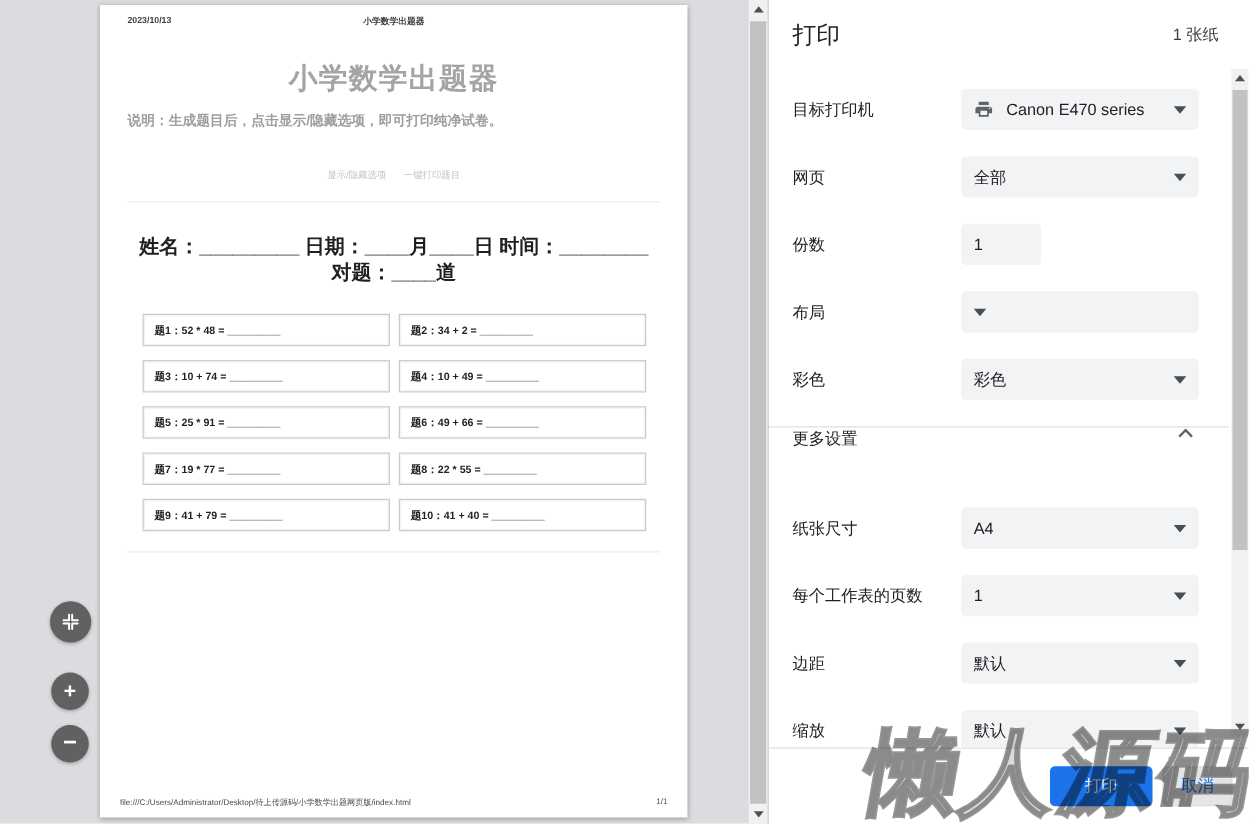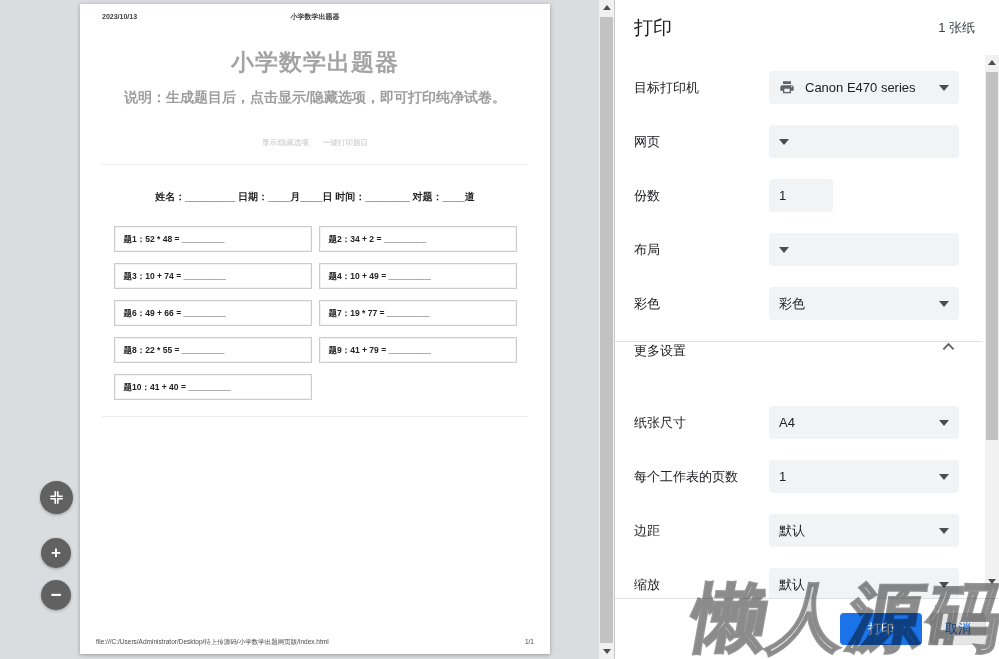--- a/index.html
+++ b/index.html
@@ -9,25 +9,25 @@
 
   
   .preview-area { position:relative; width:614px; height:659px; background:#dadce0; overflow:hidden; flex:none; }
   .page { position:absolute; left:80px; top:4px; width:470px; height:650px; background:#fff;
           box-shadow:0 1px 4px rgba(0,0,0,.3); padding:0 22px; }
   .pg-head { display:flex; justify-content:space-between; align-items:center; margin-top:9px;
              font-size:7px; font-weight:bold; color:#3c3c3c; }
   .pg-head .mid { position:absolute; left:0; right:0; text-align:center; }
   .pg-head > span { position:relative; }
   .big-title { margin-top:27px; text-align:center; font-size:23px; font-weight:bold; color:#a4a4a4; letter-spacing:1px; }
-  .instr { margin-top:11px; text-align:center; font-size:14px; font-weight:bold; color:#9d9d9d; }
+  .instr { margin-top:11px; font-size:11px; font-weight:bold; color:#9d9d9d; }
   .links { margin-top:31px; text-align:center; font-size:7.5px; color:#c3c3c3; }
   .links span { margin:12px 6px; }
   .hr { margin-top:16px; border-top:1px solid #ececec; }
-  .nameline { margin-top:25px; text-align:center; font-size:10px; font-weight:bold; color:#1f1f1f; }
+  .nameline { margin-top:25px; text-align:center; font-size:16px; font-weight:bold; color:#1f1f1f; }
   .grid { margin-top:22px; display:grid; grid-template-columns:198px 198px; column-gap:7px; row-gap:11px; justify-content:center; }
   .pbox { height:26px; line-height:25px; border:1px solid #cccccc; background:#fff; padding-left:9px;
           font-size:8.5px; font-weight:bold; color:#222; box-shadow:inset 0 0 0 1px #f3f3f3; }
   .hr2 { margin-top:16px; }
   .pg-foot { position:absolute; left:16px; right:16px; bottom:7px; display:flex; justify-content:space-between;
              font-size:6.5px; color:#4a4a4a; }
 
   
   .float-btns { position:absolute; left:40px; top:481px; width:33px; }
   .fbtn { position:absolute; left:0; border:none; border-radius:50%; background:#616161; color:#fff;
@@ -96,20 +96,21 @@
         <span>显示/隐藏选项</span>
         <span>一键打印题目</span>
       </div>
       <div class="hr"></div>
       <div class="nameline">姓名：_________ 日期：____月____日 时间：________ 对题：____道</div>
       <div class="grid">
         <div class="pbox">题1：52 * 48 = _________</div>
         <div class="pbox">题2：34 + 2 = _________</div>
         <div class="pbox">题3：10 + 74 = _________</div>
         <div class="pbox">题4：10 + 49 = _________</div>
+        <div class="pbox">题5：25 * 91 = _________</div>
         <div class="pbox">题6：49 + 66 = _________</div>
         <div class="pbox">题7：19 * 77 = _________</div>
         <div class="pbox">题8：22 * 55 = _________</div>
         <div class="pbox">题9：41 + 79 = _________</div>
         <div class="pbox">题10：41 + 40 = _________</div>
       </div>
       <div class="hr hr2"></div>
       <div class="pg-foot">
         <span>file:///C:/Users/Administrator/Desktop/待上传源码/小学数学出题网页版/index.html</span>
         <span>1/1</span>
@@ -162,20 +163,21 @@
             </svg>
           </span>
           <span class="val">Canon E470 series</span>
           <span class="caret"></span>
         </div>
       </div>
 
       <div class="row">
         <span class="lbl">网页</span>
         <div class="ctl">
+          <span class="val">全部</span>
           <span class="caret"></span>
         </div>
       </div>
 
       <div class="row">
         <span class="lbl">份数</span>
         <input class="copies" value="1" style="">
         <span style="width:126px;"></span>
       </div>
 

